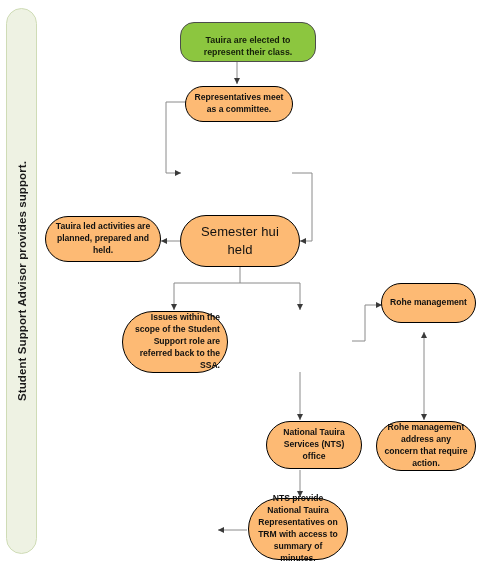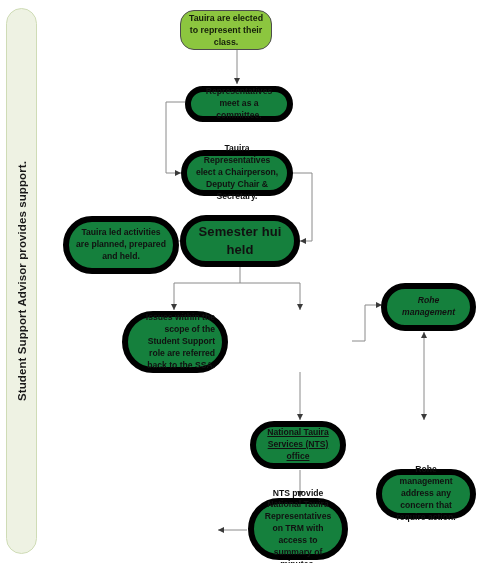--- a/index.html
+++ b/index.html
@@ -42,38 +42,38 @@
 
   
   .node {
     position: absolute;
     box-sizing: border-box;
     display: flex;
     align-items: center;
     justify-content: center;
     text-align: center;
     border-radius: 999px;
-    background: #15803d;
-    border: 6px solid #000000;
+    background: #fdba74;
+    border: 1px solid #000000;
     color: #111111;
     font-size: 8.6px;
     font-weight: bold;
     line-height: 1.38;
     padding: 3px 7px;
   }
   .node.start {
     background: #8CC63F;
     border: 1.5px solid #4c4c4c;
     color: #15200a;
     border-radius: 14px;
     font-size: 8.8px;
   }
   .node.emph {
     font-size: 13px;
-    font-weight: bold;
+    font-weight: normal;
     letter-spacing: .1px;
   }
   .node .txt { display: block; width: 100%; }
 
   
   .svg-layer {
     position: absolute;
     left: 0;
     top: 0;
     width: 482px;
@@ -122,54 +122,51 @@
 
     <path class="ln" d="M300,372 L300,420" marker-end="url(#ah)"></path>
 
     <path class="ln" d="M424,332 L424,420" marker-end="url(#ah)" marker-start="url(#ah-start)"></path>
 
     <path class="ln" d="M300,470 L300,497" marker-end="url(#ah)"></path>
 
     <path class="ln" d="M247,530 L218,530" marker-end="url(#ah)"></path>
   </svg>
 
-  <div class="node start" style="left:180px; top:10px; width:92px; height:40px;">
+  <div class="node start" style="left:180px; top:22px; width:136px; height:40px;align-items:flex-end;">
     <span class="txt">Tauira are elected to represent their class.</span>
   </div>
 
   <div class="node" style="left:185px; top:86px; width:108px; height:36px;">
     <span class="txt">Representatives meet as a committee.</span>
   </div>
 
-  <div class="node" style="left:181px; top:150px; width:112px; height:46px;">
-    <span class="txt">Tauira Representatives elect a Chairperson, Deputy Chair &amp; Secretary.</span>
-  </div>
 
-  <div class="node" style="left:63px; top:216px; width:116px; height:58px;align-items:center;">
+  <div class="node" style="left:45px; top:216px; width:116px; height:46px;align-items:center;">
     <span class="txt">Tauira led activities are planned, prepared and held.</span>
   </div>
 
   <div class="node emph" style="left:180px; top:215px; width:120px; height:52px;">
     <span class="txt">Semester hui held</span>
   </div>
 
   <div class="node" style="left:122px; top:311px; width:106px; height:62px;text-align:right;">
     <span class="txt">Issues within the scope of the Student Support role are referred back to the SSA.</span>
   </div>
 
 
-  <div class="node" style="left:381px; top:283px; width:95px; height:48px;font-style:italic;">
+  <div class="node" style="left:381px; top:283px; width:95px; height:40px;">
     <span class="txt">Rohe management</span>
   </div>
 
-  <div class="node" style="left:250px; top:421px; width:96px; height:48px;text-decoration:underline;">
+  <div class="node" style="left:266px; top:421px; width:96px; height:48px;">
     <span class="txt">National Tauira Services (NTS) office</span>
   </div>
 
-  <div class="node" style="left:376px; top:421px; width:100px; height:50px;margin-top:48px;">
+  <div class="node" style="left:376px; top:421px; width:100px; height:50px;">
     <span class="txt">Rohe management address any concern that require action.</span>
   </div>
 
   <div class="node" style="left:248px; top:498px; width:100px; height:62px;justify-content:center;">
     <span class="txt">NTS provide National Tauira Representatives on TRM with access to summary of minutes.</span>
   </div>
 
 
 </div>
 

